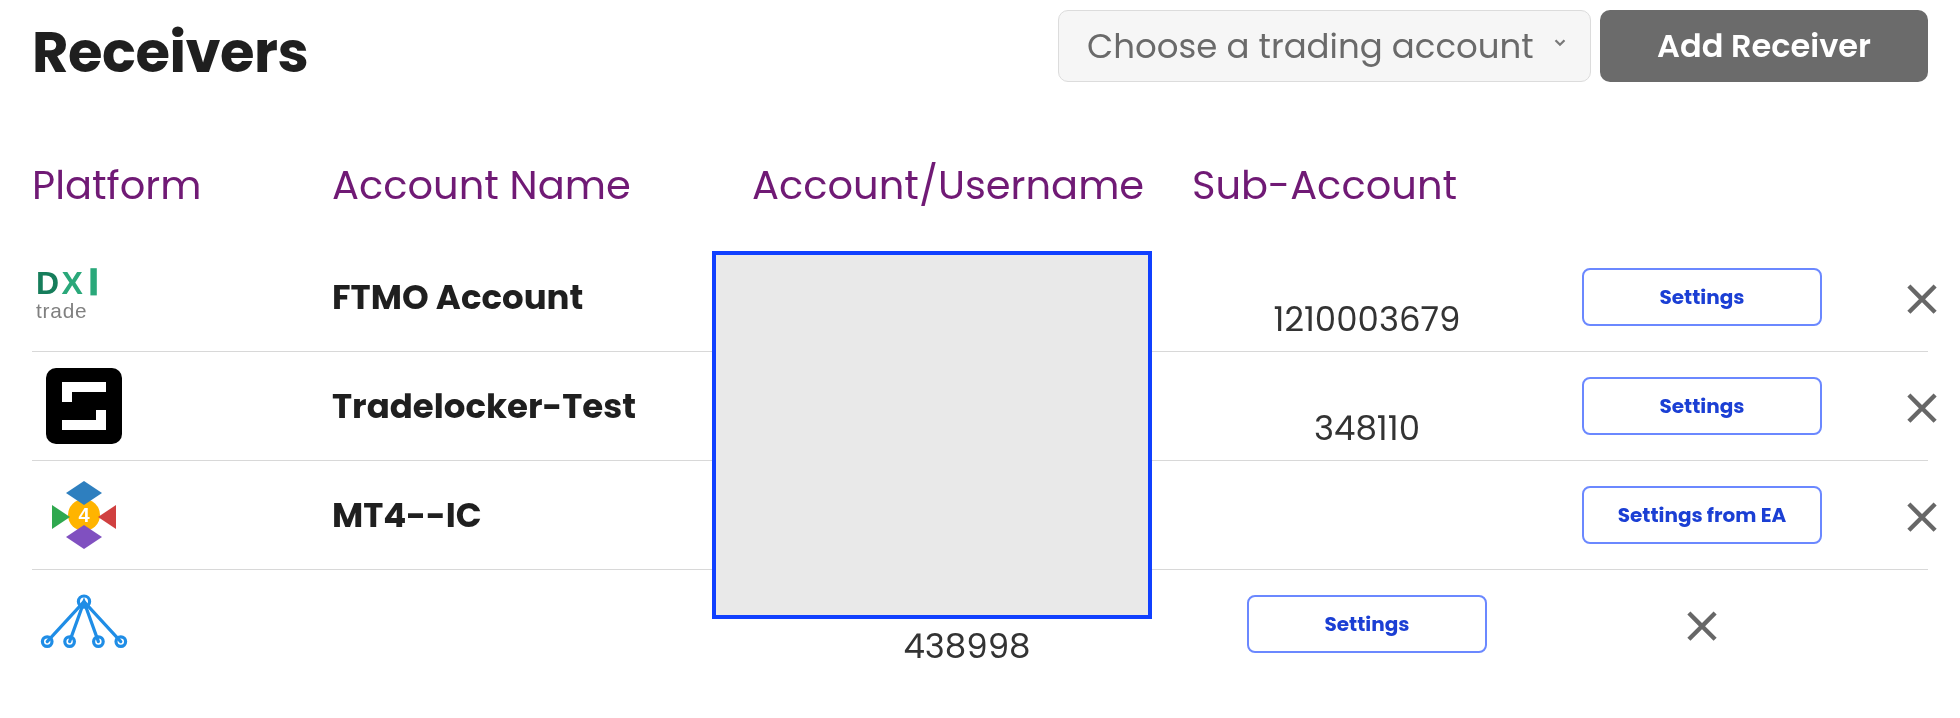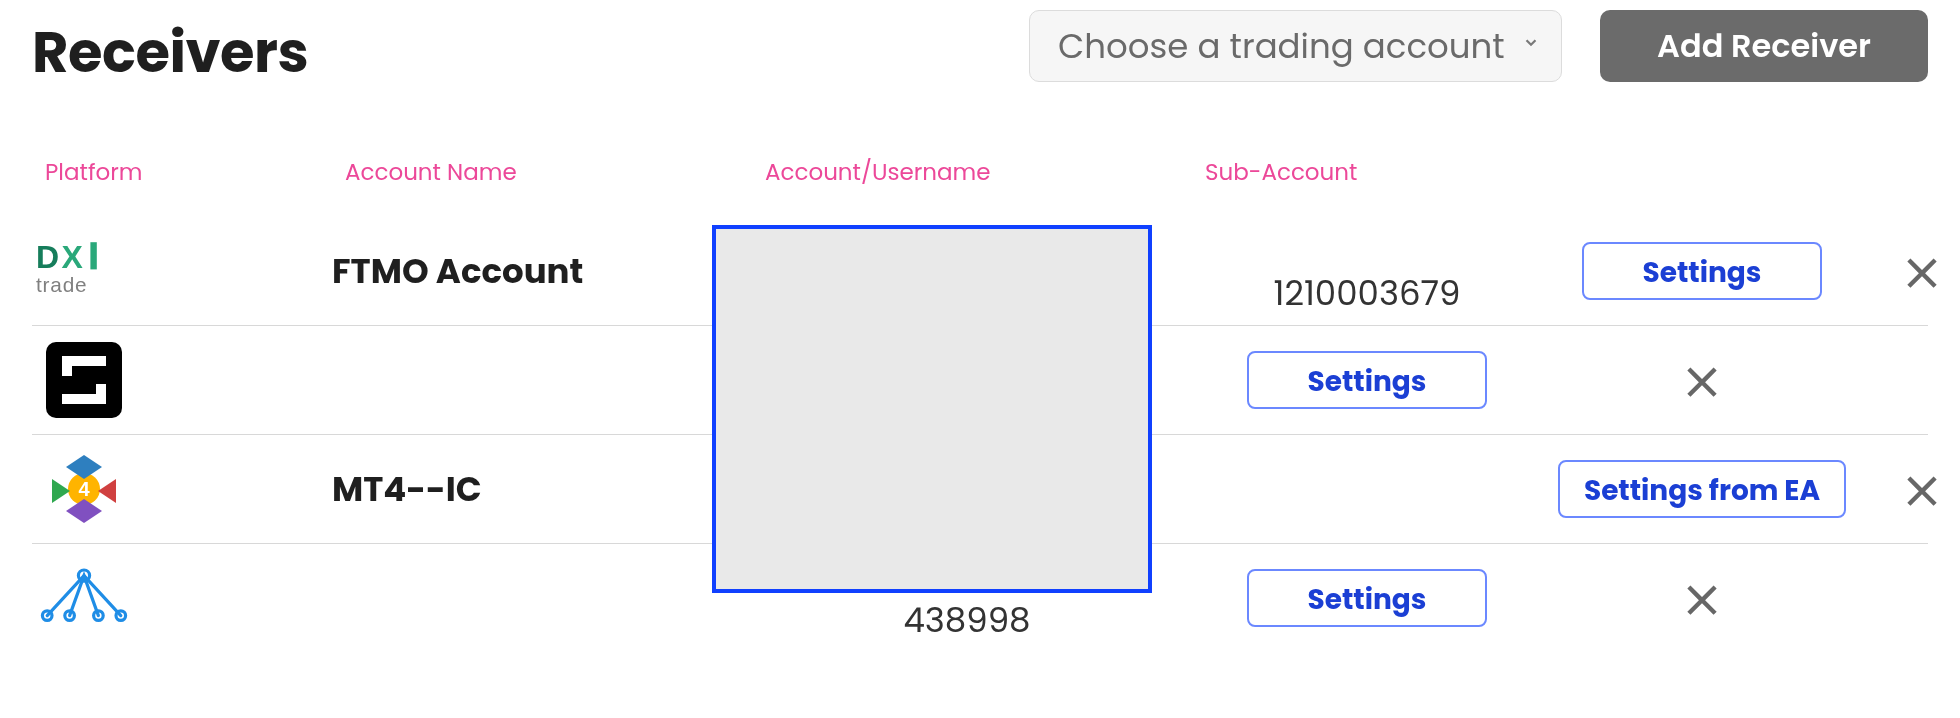--- a/index.html
+++ b/index.html
@@ -33,21 +33,21 @@
     margin-bottom:60px;
   }
   .title{
     font-size:56px;
     font-weight:700;
     letter-spacing:-0.5px;
     color:#1f1f1f;
   }
   .header-actions{
     display:flex;
-    gap:38px;
+    gap:9px;
   }
   .select-wrap{
     position:relative;
   }
   .account-select{
     appearance:none;
     min-width:510px;
     height:72px;
     padding:0 56px 0 28px;
     font-size:34px;
@@ -83,24 +83,23 @@
   .table{
     width:100%;
   }
   .thead,.row{
     display:grid;
     grid-template-columns: 290px 410px 430px 350px 300px 120px;
     align-items:center;
     column-gap:10px;
   }
   .thead{
-    font-size:23px;
-    color:#ec4899;
+    font-size:40px;
+    color:#701a75;
     padding-bottom:28px;
-    margin-left:13px;
   }
   .rows{
     position:relative;
   }
   .row{
     height:108px;
     border-top:1px solid var(--row-border);
   }
   .row:first-child{border-top:none;}
 
@@ -136,21 +135,21 @@
   }
   .settings-btn{
     height:58px;
     min-width:240px;
     padding:8px 24px;
     background:#fff;
     border:2px solid var(--accent-blue-light);
     border-radius:8px;
     color:var(--accent-blue);
     font-family:inherit;
-    font-size:28px;
+    font-size:20px;
     font-weight:700;
     cursor:pointer;
     white-space:nowrap;
   }
   .delete-cell{
     display:flex;
     justify-content:center;
   }
   .delete-btn{
     background:none;border:none;cursor:pointer;padding:0;
@@ -231,20 +230,21 @@
         <span class="platform-logo">
           <svg viewBox="0 0 80 80" width="80" height="80">
             <rect x="2" y="2" width="76" height="76" rx="10" fill="#000"></rect>
             <rect x="18" y="16" width="44" height="10" fill="#fff"></rect>
             <rect x="18" y="54" width="44" height="10" fill="#fff"></rect>
             <rect x="18" y="26" width="10" height="10" fill="#fff"></rect>
             <rect x="52" y="44" width="10" height="10" fill="#fff"></rect>
           </svg>
         </span>
       </div>
+      <div class="name-cell">Tradelocker-Test</div>
       <div class="user-cell"></div>
       <div class="sub-cell">348110</div>
       <div class="settings-cell">
         <button class="settings-btn">Settings</button>
       </div>
       <div class="delete-cell">
         <button class="delete-btn" aria-label="delete">
           <span>
             <svg width="44" height="44" viewBox="0 0 24 24" fill="currentColor">
                 <path d="M18.3 5.71 12 12.01l-6.3-6.3L4 7.41l6.3 6.3L4 20.01l1.7 1.7 6.3-6.3 6.3 6.3 1.7-1.7-6.3-6.3 6.3-6.3z"></path>

